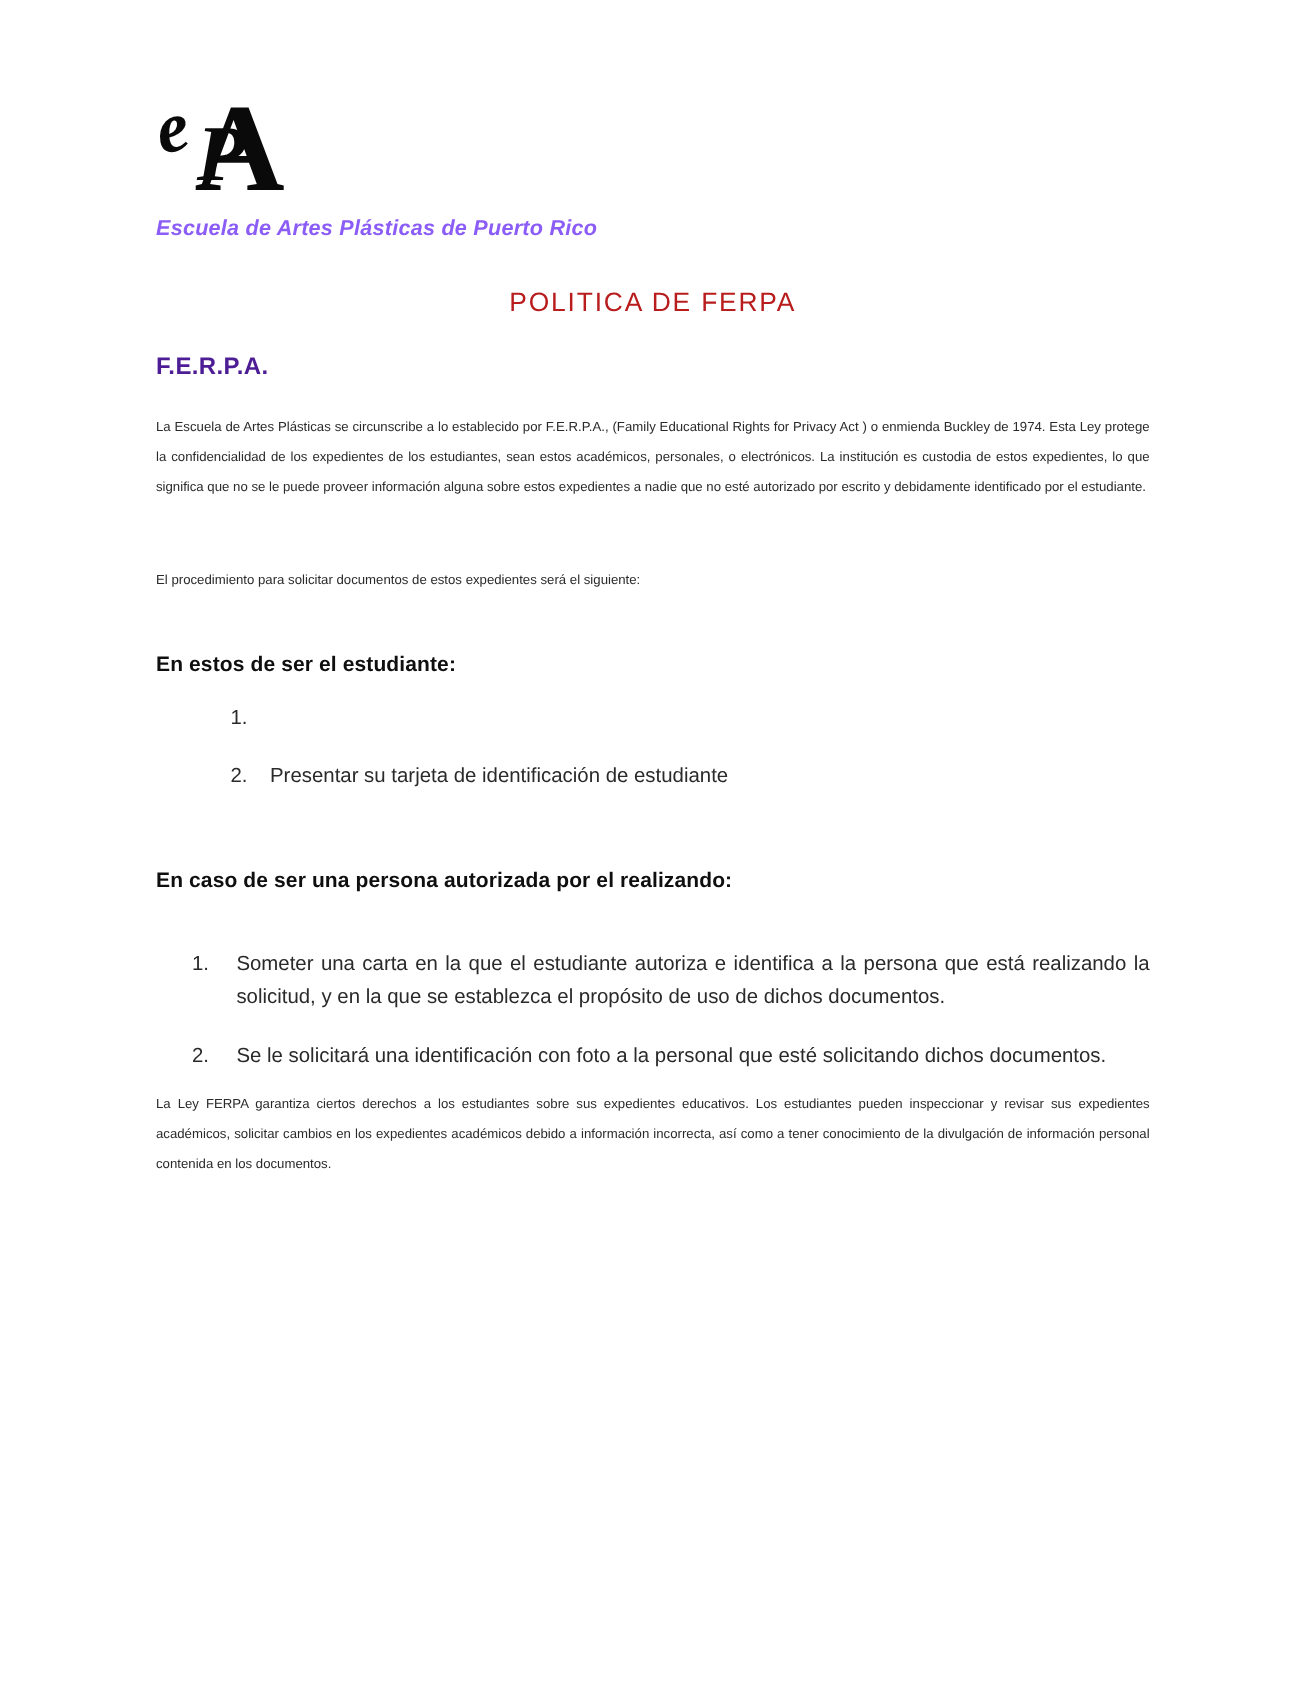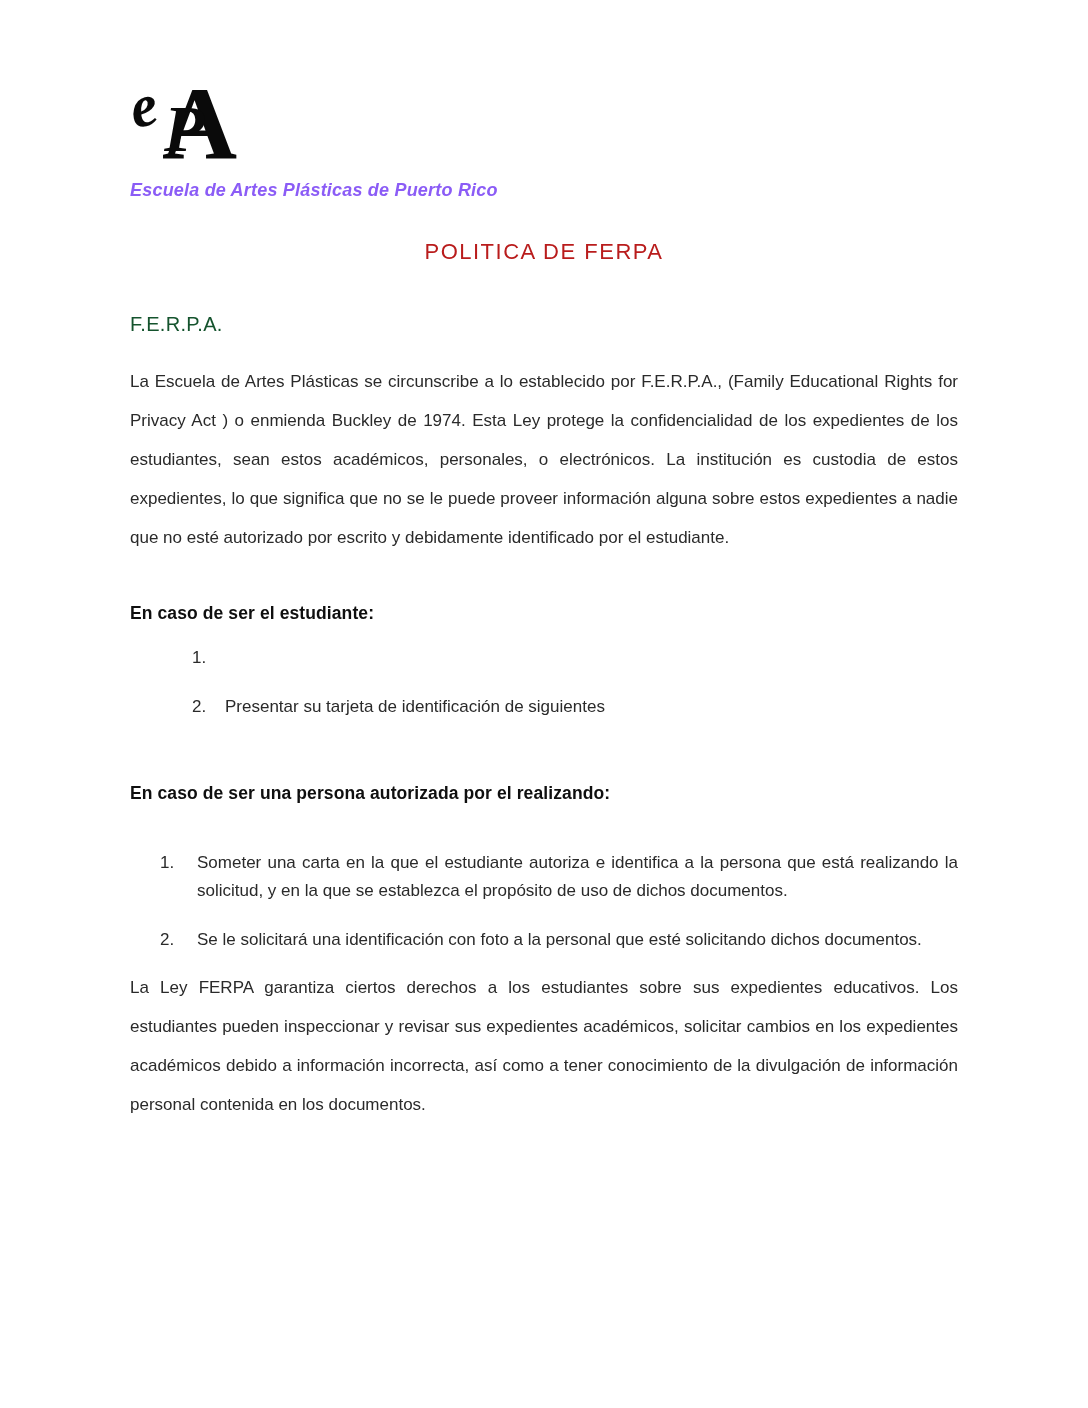--- a/index.html
+++ b/index.html
@@ -49,30 +49,30 @@
   .doc-title {
     margin-top: 38px;
     text-align: center;
     font-size: 22px;
     letter-spacing: 1.5px;
     color: #b91c1c;
     font-weight: 400;
   }
 
   .h-ferpa {
-    margin-top: 48px;
+    margin-top: 30px;
     font-size: 20px;
-    font-weight: 400;
-    color: #14532d;
+    font-weight: 700;
+    color: #4c1d95;
     letter-spacing: 0.3px;
   }
 
   .body-par {
-    font-size: 17px;
-    line-height: 39px;
+    font-size: 11px;
+    line-height: 25px;
     text-align: justify;
     color: #2a2a2a;
   }
   .par-1 { margin-top: 26px; }
   .par-intro { margin-top: 53px; text-align: left; }
 
   .sub-heading {
     font-size: 17.5px;
     font-weight: 700;
     color: #0f0f0f;
@@ -121,30 +121,31 @@
   </div>
 
   <div class="org-name">Escuela de Artes Plásticas de Puerto Rico</div>
 
   <div class="doc-title">POLITICA DE FERPA</div>
 
   <div class="h-ferpa">F.E.R.P.A.</div>
 
   <div class="body-par par-1">La Escuela de Artes Plásticas se circunscribe a lo establecido por F.E.R.P.A., (Family Educational Rights for Privacy Act ) o enmienda Buckley de 1974.  Esta Ley protege la confidencialidad de los expedientes de los estudiantes, sean estos académicos, personales, o electrónicos.  La institución es custodia de estos expedientes, lo que significa que no se le puede proveer información  alguna sobre estos expedientes a nadie que no esté autorizado por escrito y debidamente identificado por el estudiante.</div>
 
+  <div class="body-par par-intro">El procedimiento para solicitar  documentos de estos expedientes será el siguiente:</div>
 
-  <div class="sub-heading h-student">En caso de ser el estudiante:</div>
+  <div class="sub-heading h-student">En estos de ser el estudiante:</div>
 
   <div class="list list-student">
     <div class="list-item">
       <span class="num">1.</span>
     </div>
     <div class="list-item">
       <span class="num">2.</span>
-      <div class="item-text">Presentar su tarjeta de identificación de siguientes</div>
+      <div class="item-text">Presentar su tarjeta de identificación de estudiante</div>
     </div>
   </div>
 
   <div class="sub-heading h-authorized">En caso de ser una persona autorizada por el realizando:</div>
 
   <div class="list list-authorized">
     <div class="list-item">
       <span class="num">1.</span>
       <div class="item-text">Someter una carta en la que el estudiante autoriza e identifica a la persona que está realizando la solicitud, y en la que se establezca el propósito de uso de dichos documentos.</div>
     </div>

